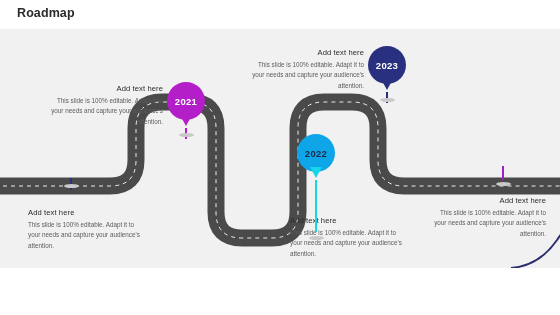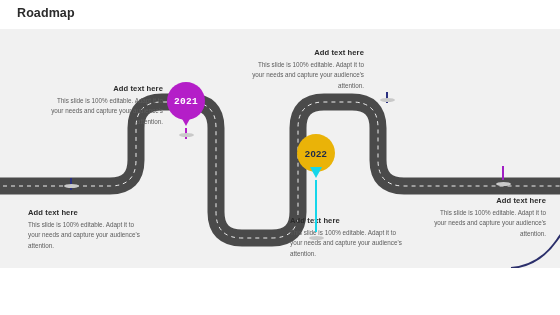--- a/index.html
+++ b/index.html
@@ -83,21 +83,21 @@
   }
 
   
   .txt-block {
     position: absolute;
     width: 118px;
     z-index: 4;
   }
   .txt-block .hd {
     font-size: 7.6px;
-    font-weight: bold;
+    font-weight: normal;
     color: #2b2b2b;
     margin-bottom: 3px;
     letter-spacing: 0.1px;
   }
   .txt-block .bd {
     font-size: 6.3px;
     line-height: 1.65;
     color: #5c5c5c;
   }
   .align-right { text-align: right; }
@@ -147,39 +147,42 @@
   </svg>
 
   <div class="pin-stem" style="left:70px; top:178px; height:12px; background:#2a3080;"></div>
   <div class="pin-base" style="left:64px; top:184px;"></div>
   <div class="txt-block align-left" style="left:28px; top:208px;">
     <div class="hd">Add text here</div>
     <div class="bd">This slide is 100% editable. Adapt it to your needs and capture your audience's attention.</div>
   </div>
 
   <div class="pin" style="left:167px; top:82px; background:#b41ec8; color:#b41ec8;">
-    <span style="color:#ffffff;font-family:Liberation Mono, monospace;">2021</span>
+    <span style="color:#ffffff;">2021</span>
   </div>
   <div class="pin-stem" style="left:185px; top:128px; height:11px; background:#b41ec8;"></div>
   <div class="pin-base" style="left:179px; top:133px;"></div>
   <div class="txt-block align-right" style="left:45px; top:84px;">
     <div class="hd">Add text here</div>
     <div class="bd">This slide is 100% editable. Adapt it to your needs and capture your audience's attention.</div>
   </div>
 
-  <div class="pin" style="left:297px; top:134px; background:#eab308; color:#15d6ea;">
+  <div class="pin" style="left:297px; top:134px; background:#0ea5e9; color:#15d6ea;">
     <span style="color:#1c2a4a;">2022</span>
   </div>
   <div class="pin-stem" style="left:315px; top:180px; height:52px; background:#15d6ea;"></div>
   <div class="pin-base" style="left:309px; top:236px;"></div>
   <div class="txt-block align-left" style="left:290px; top:216px;">
     <div class="hd">Add text here</div>
     <div class="bd">This slide is 100% editable. Adapt it to your needs and capture your audience's attention.</div>
   </div>
 
+  <div class="pin" style="left:368px; top:46px; background:#2a3080; color:#2a3080;">
+    <span style="color:#ffffff;">2023</span>
+  </div>
   <div class="pin-stem" style="left:386px; top:92px; height:11px; background:#2a3080;"></div>
   <div class="pin-base" style="left:380px; top:98px;"></div>
   <div class="txt-block align-right" style="left:246px; top:48px;">
     <div class="hd">Add text here</div>
     <div class="bd">This slide is 100% editable. Adapt it to your needs and capture your audience's attention.</div>
   </div>
 
   <div class="pin-stem" style="left:502px; top:166px; height:14px; background:#a01fc4;"></div>
   <div class="pin-base" style="left:496px; top:182px;"></div>
   <div class="txt-block align-right" style="left:428px; top:196px;">

